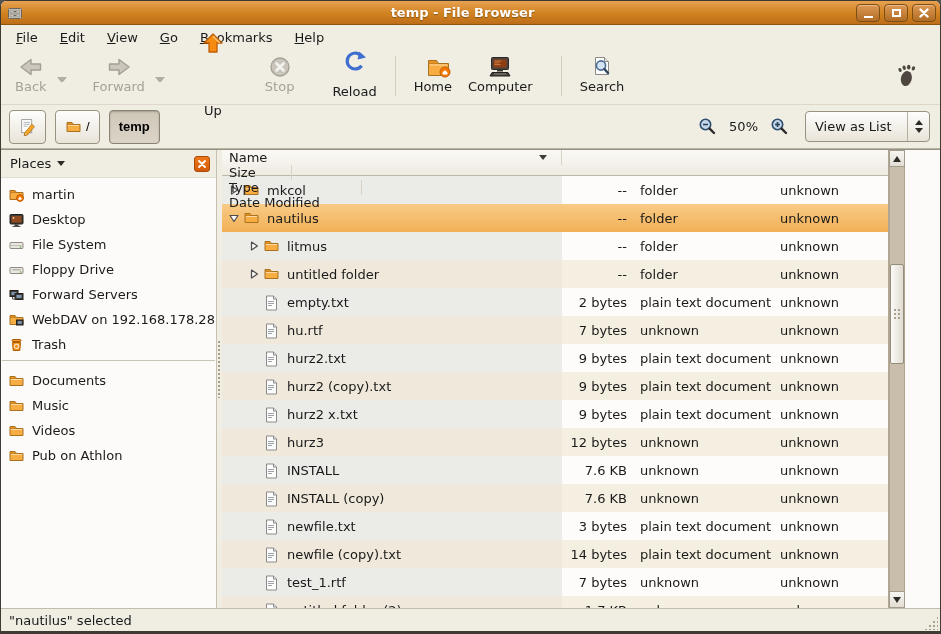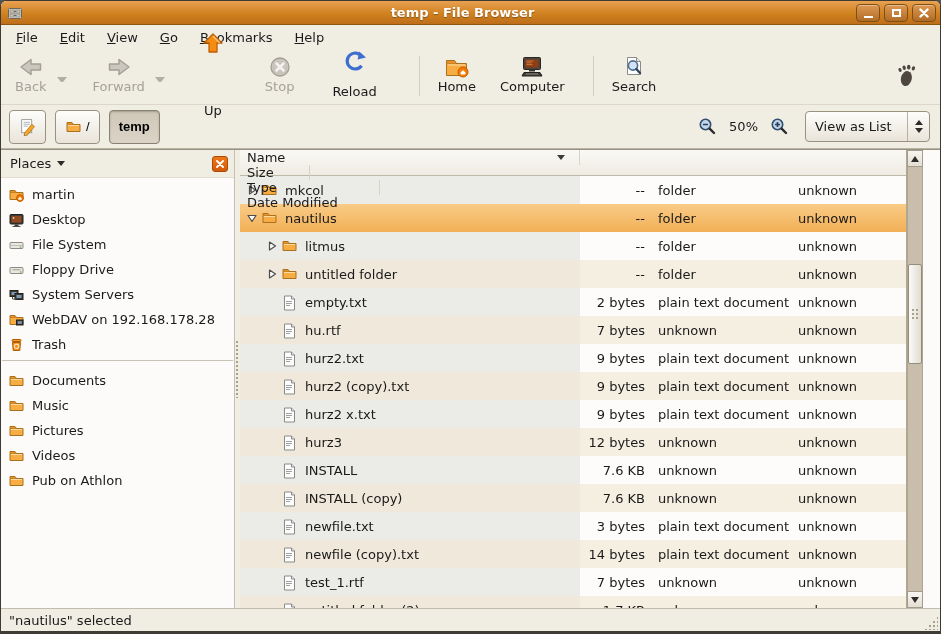--- a/index.html
+++ b/index.html
@@ -54,21 +54,21 @@
   .viewsel { display:flex; align-items:center; height:31px; width:125px; margin-left:16px;
              border:1px solid #9A9280; border-radius:4px; background:linear-gradient(#FDFDFC,#E9E4D9); }
   .viewsel .vlabel { flex:1; padding-left:9px; }
   .vs-arrows { width:22px; align-self:stretch; border-left:1px solid #B7B0A0; display:flex;
                flex-direction:column; align-items:center; justify-content:center; gap:3px; }
   .tri-up-s { width:0; height:0; border-left:4px solid transparent; border-right:4px solid transparent; border-bottom:5px solid #2F2B26; }
   .tri-down-s { width:0; height:0; border-left:4px solid transparent; border-right:4px solid transparent; border-top:5px solid #2F2B26; }
 
   
   .content { display:flex; height:459px; border-top:1px solid #989284; background:#FCFBF9; }
-  .sidebar { width:234px; background:#FCFBF9; border-right:1px solid #C6C0B2; display:flex; flex-direction:column; }
+  .sidebar { width:216px; background:#FCFBF9; border-right:1px solid #C6C0B2; display:flex; flex-direction:column; }
   .sb-header { height:28px; background:#F0EDE3; display:flex; align-items:center; padding:0 6px 0 9px;
                border-bottom:1px solid #E2DDD1; }
   .sb-title { display:flex; align-items:center; gap:6px; flex:1; }
   .sb-caret { width:0; height:0; border-left:4px solid transparent; border-right:4px solid transparent; border-top:5px solid #2F2B26; }
   .sb-close { width:16px; height:16px; border-radius:3px; background:linear-gradient(#F07818,#D4590A);
               border:1px solid #A84A08; display:flex; align-items:center; justify-content:center; }
   .sb-list { padding-top:4px; }
   .sb-item { height:25px; display:flex; align-items:center; gap:7px; padding-left:7px; }
   .sb-sep { height:1px; background:#C9C3B5; margin:3px 1px; }
 
@@ -189,29 +189,29 @@
         </svg>
       <span class="tlabel">Up</span>
     </div>
     <div class="tbtn disabled" style="margin-right:22px;">
       <svg width="24" height="22" viewBox="0 0 24 22">
           <circle cx="12" cy="11" r="9" fill="#C9C5BD" stroke="#A39E94" stroke-width="1.3"></circle>
           <path d="M8.5 7.5 L15.5 14.5 M15.5 7.5 L8.5 14.5" stroke="#F4F2EE" stroke-width="2.6" stroke-linecap="round"></path>
         </svg>
       <span class="tlabel">Stop</span>
     </div>
-    <div class="tbtn" style="margin-right:24px;gap:11px;">
+    <div class="tbtn" style="margin-right:0;gap:11px;">
       <svg width="24" height="22" viewBox="0 0 24 22">
           <path d="M18.6 15.8 A8 8 0 1 1 18.6 6.2" fill="none" stroke="#3E6FD0" stroke-width="3.2"></path>
           <path d="M16.2 1.6 L23 7.4 L14.6 9.4 Z" fill="#3E6FD0"></path>
         </svg>
       <span class="tlabel">Reload</span>
     </div>
     <div class="tsep"></div>
-    <div class="tbtn" style="margin-right:8px;">
+    <div class="tbtn" style="margin-right:0;align-items:flex-end;">
       <svg width="26" height="22" viewBox="0 0 26 22">
           <path d="M2.5 7.5 h20 v12 h-20 z" fill="#F8AD42" stroke="#A8711E"></path>
           <path d="M2.5 7.5 v-3 h8 l2 3" fill="#E89324" stroke="#A8711E"></path>
           <path d="M4 9 h17" stroke="#FDD9A0" stroke-width="1.2"></path>
           <circle cx="19" cy="16" r="5" fill="#F57900" stroke="#C05E00"></circle>
           <path d="M16.6 16.2 L19 14.2 L21.4 16.2 V18.4 H16.6 Z" fill="#fff"></path>
         </svg>
       <span class="tlabel">Home</span>
     </div>
     <div class="tbtn" style="margin-right:10px;">
@@ -358,21 +358,21 @@
           <div class="sb-item even">
             <span class="si" style="display:flex;">
               <svg width="17" height="16" viewBox="0 0 16 16">
                 <rect x="1.5" y="3.5" width="8" height="6" fill="#3E3A35" stroke="#23201C"></rect>
                 <rect x="3" y="5" width="5" height="3" fill="#7E98B8"></rect>
                 <rect x="6.5" y="6.5" width="8" height="6" fill="#3E3A35" stroke="#23201C"></rect>
                 <rect x="8" y="8" width="5" height="3" fill="#7E98B8"></rect>
                 <path d="M4 10 v2 h4" stroke="#55504A" fill="none"></path>
               </svg>
             </span>
-            <span class="sb-label">System Servers</span>
+            <span class="sb-label">Forward Servers</span>
           </div>
 
           <div class="sb-item odd">
             <span class="si" style="display:flex;">
               <svg width="17" height="16" viewBox="0 0 16 16">
                 <path d="M1.5 5.5h13v7h-13z" fill="#F8AD42" stroke="#A8711E"></path>
                 <path d="M1.5 5.5v-2h5l1.5 2" fill="#E89324" stroke="#A8711E"></path>
                 <rect x="8" y="8" width="6.5" height="5" fill="#3E3A35" stroke="#23201C"></rect>
                 <rect x="9.2" y="9.2" width="4.1" height="2.6" fill="#7E98B8"></rect>
               </svg>
@@ -409,30 +409,20 @@
             <span class="si" style="display:flex;">
               <svg width="17" height="16" viewBox="0 0 16 16">
                 <path d="M1.5 5.5h13v7h-13z" fill="#F8AD42" stroke="#A8711E"></path>
                 <path d="M1.5 5.5v-2h5l1.5 2" fill="#E89324" stroke="#A8711E"></path>
                 <path d="M2.5 6.5h11" stroke="#FDD9A0"></path>
               </svg>
             </span>
             <span class="sb-label">Music</span>
           </div>
 
-          <div class="sb-item even">
-            <span class="si" style="display:flex;">
-              <svg width="17" height="16" viewBox="0 0 16 16">
-                <path d="M1.5 5.5h13v7h-13z" fill="#F8AD42" stroke="#A8711E"></path>
-                <path d="M1.5 5.5v-2h5l1.5 2" fill="#E89324" stroke="#A8711E"></path>
-                <path d="M2.5 6.5h11" stroke="#FDD9A0"></path>
-              </svg>
-            </span>
-            <span class="sb-label">Pictures</span>
-          </div>
 
           <div class="sb-item odd">
             <span class="si" style="display:flex;">
               <svg width="17" height="16" viewBox="0 0 16 16">
                 <path d="M1.5 5.5h13v7h-13z" fill="#F8AD42" stroke="#A8711E"></path>
                 <path d="M1.5 5.5v-2h5l1.5 2" fill="#E89324" stroke="#A8711E"></path>
                 <path d="M2.5 6.5h11" stroke="#FDD9A0"></path>
               </svg>
             </span>
             <span class="sb-label">Videos</span>

